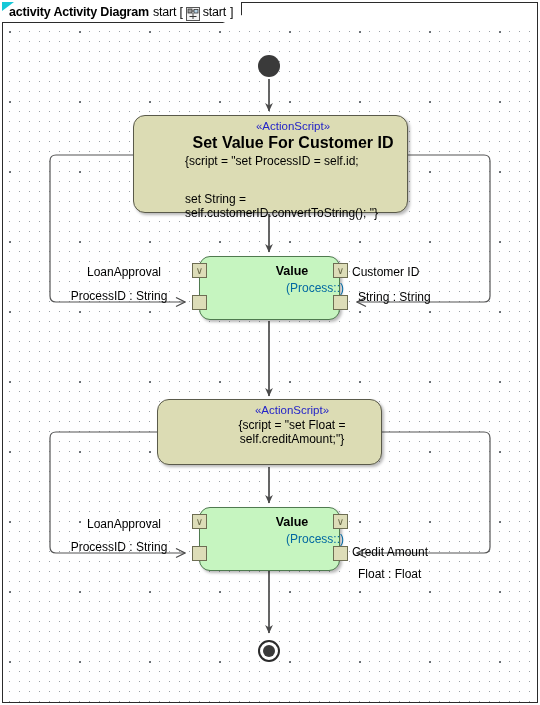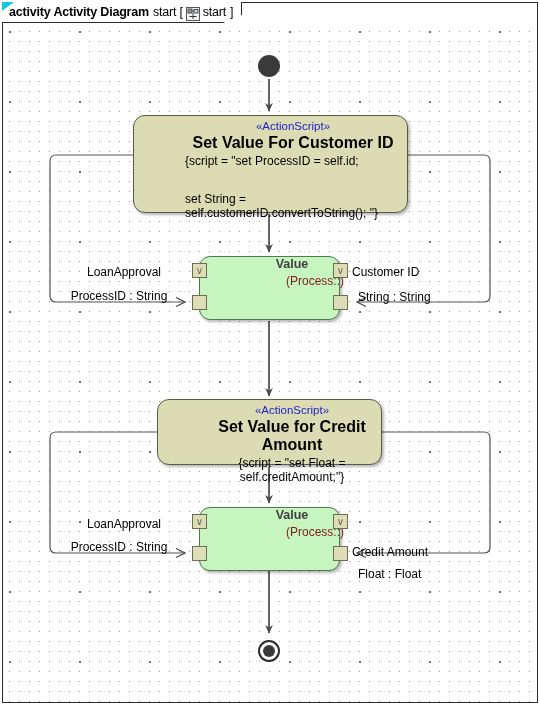--- a/index.html
+++ b/index.html
@@ -110,22 +110,22 @@
     line-height:1.15;
   }
 
   .value{
     border:1.4px solid #4f7a4f;
     border-radius:11px;
     background:#c6f5c0;
     box-shadow:2px 2px 3px rgba(0,0,0,0.28);
     text-align:center;
   }
-  .vname{font-size:12.5px;font-weight:bold;color:#404040;}
-  .vsub{font-size:12px;color:#7f1d1d;margin-top:3px;margin-left:41px;}
+  .vname{font-size:12.5px;font-weight:bold;color:#000000;margin-top:7px;}
+  .vsub{font-size:12px;color:#0369a1;margin-top:3px;margin-left:41px;}
 
   
   .pin{
     position:absolute;
     width:15px;height:15px;
     box-sizing:border-box;
     border:1.2px solid #6d6d52;
     background:#ddddb8;
     z-index:6;
   }
@@ -234,21 +234,20 @@
   </div>
   <div class="pin" style="left:333px;top:295px;"></div>
 
   <div class="lbl r" style="left:60px;top:266px;width:128px;">LoanApproval</div>
   <div class="lbl r" style="left:50px;top:290px;width:138px;">ProcessID : String</div>
   <div class="lbl" style="left:352px;top:266px;">Customer ID</div>
   <div class="lbl" style="left:358px;top:291px;">String : String</div>
 
   <div class="node action" style="left:157px;top:399px;width:225px;height:66px;">
     <div class="stereo">«ActionScript»</div>
-    <div class="aname">Set Value for Credit Amount</div>
     <div class="abody" style="text-align:center;">{script = "set Float = self.creditAmount;"}</div>
   </div>
 
   <div class="node value" style="left:199px;top:507px;width:141px;height:64px;">
     <div class="vname">Value</div>
     <div class="vsub">(Process::)</div>
   </div>
   <div class="pin chev" style="left:192px;top:514px;">
     <span>∨</span>
   </div>

